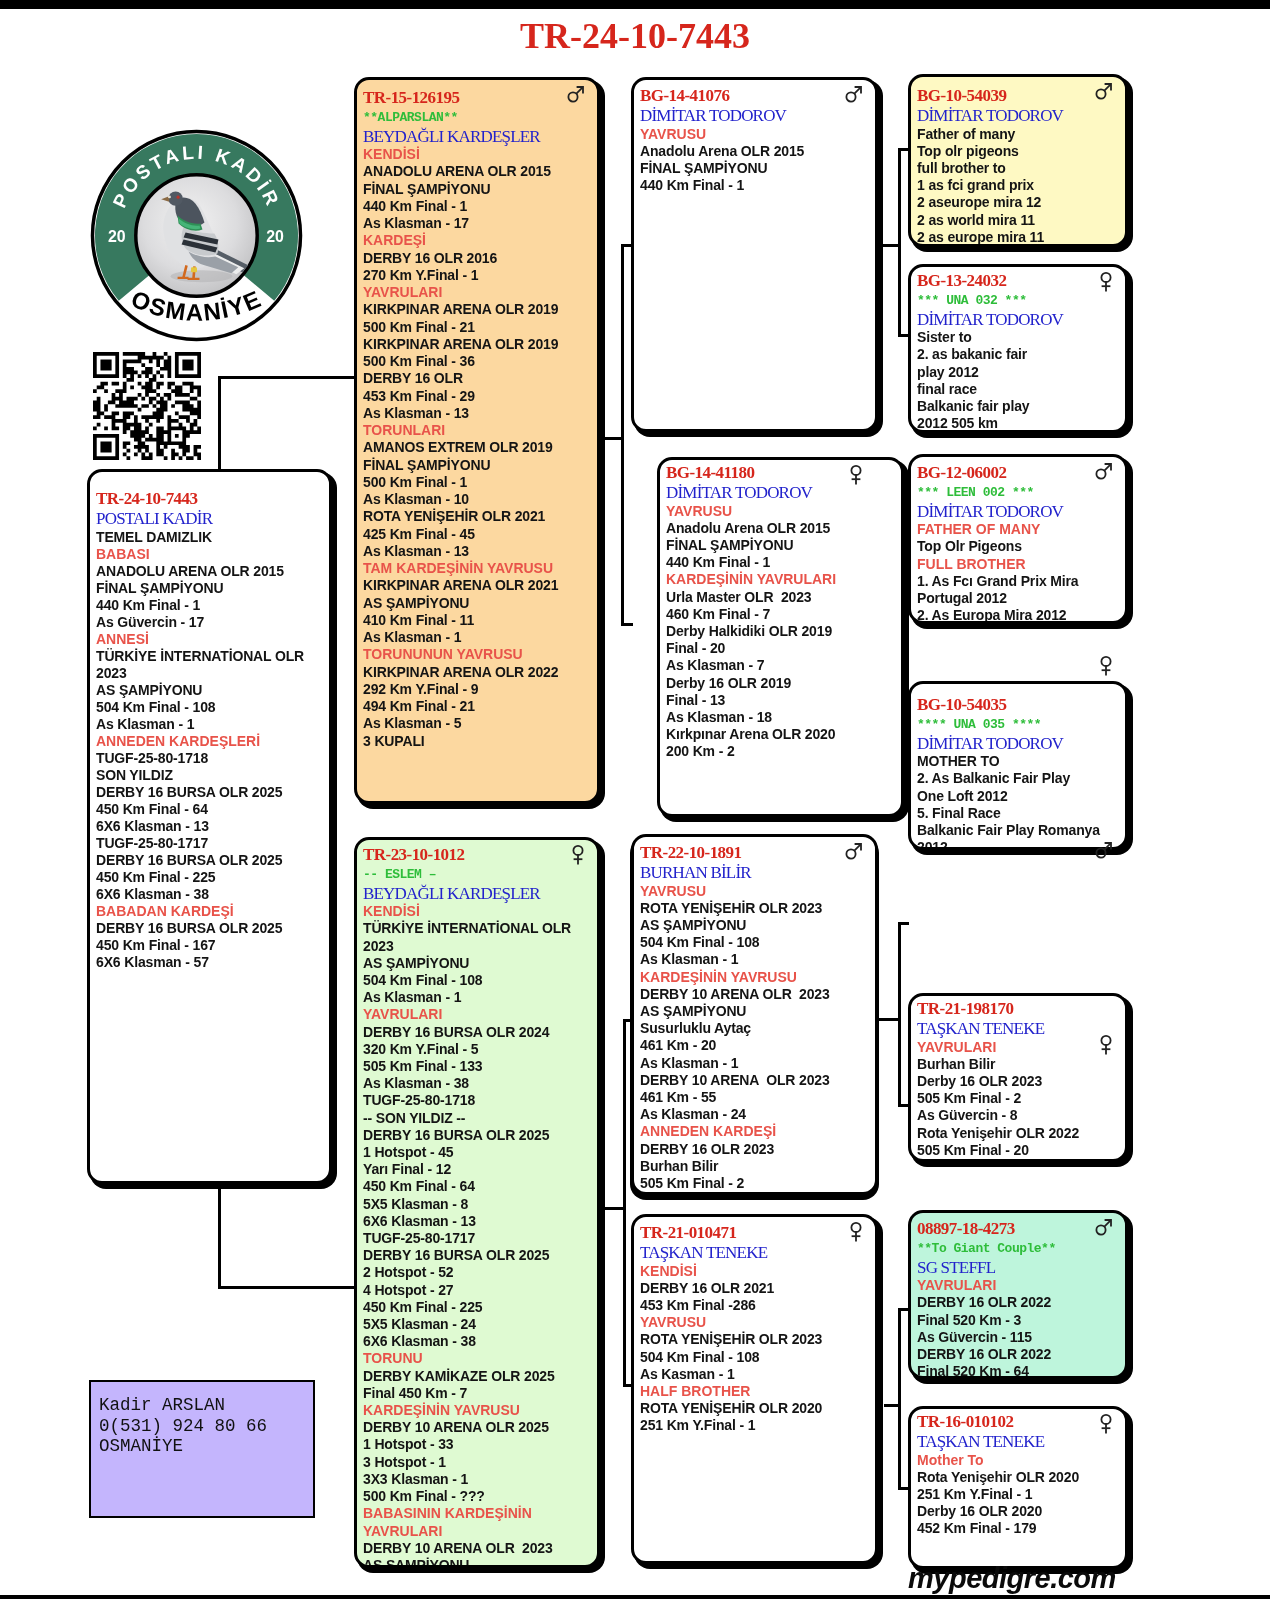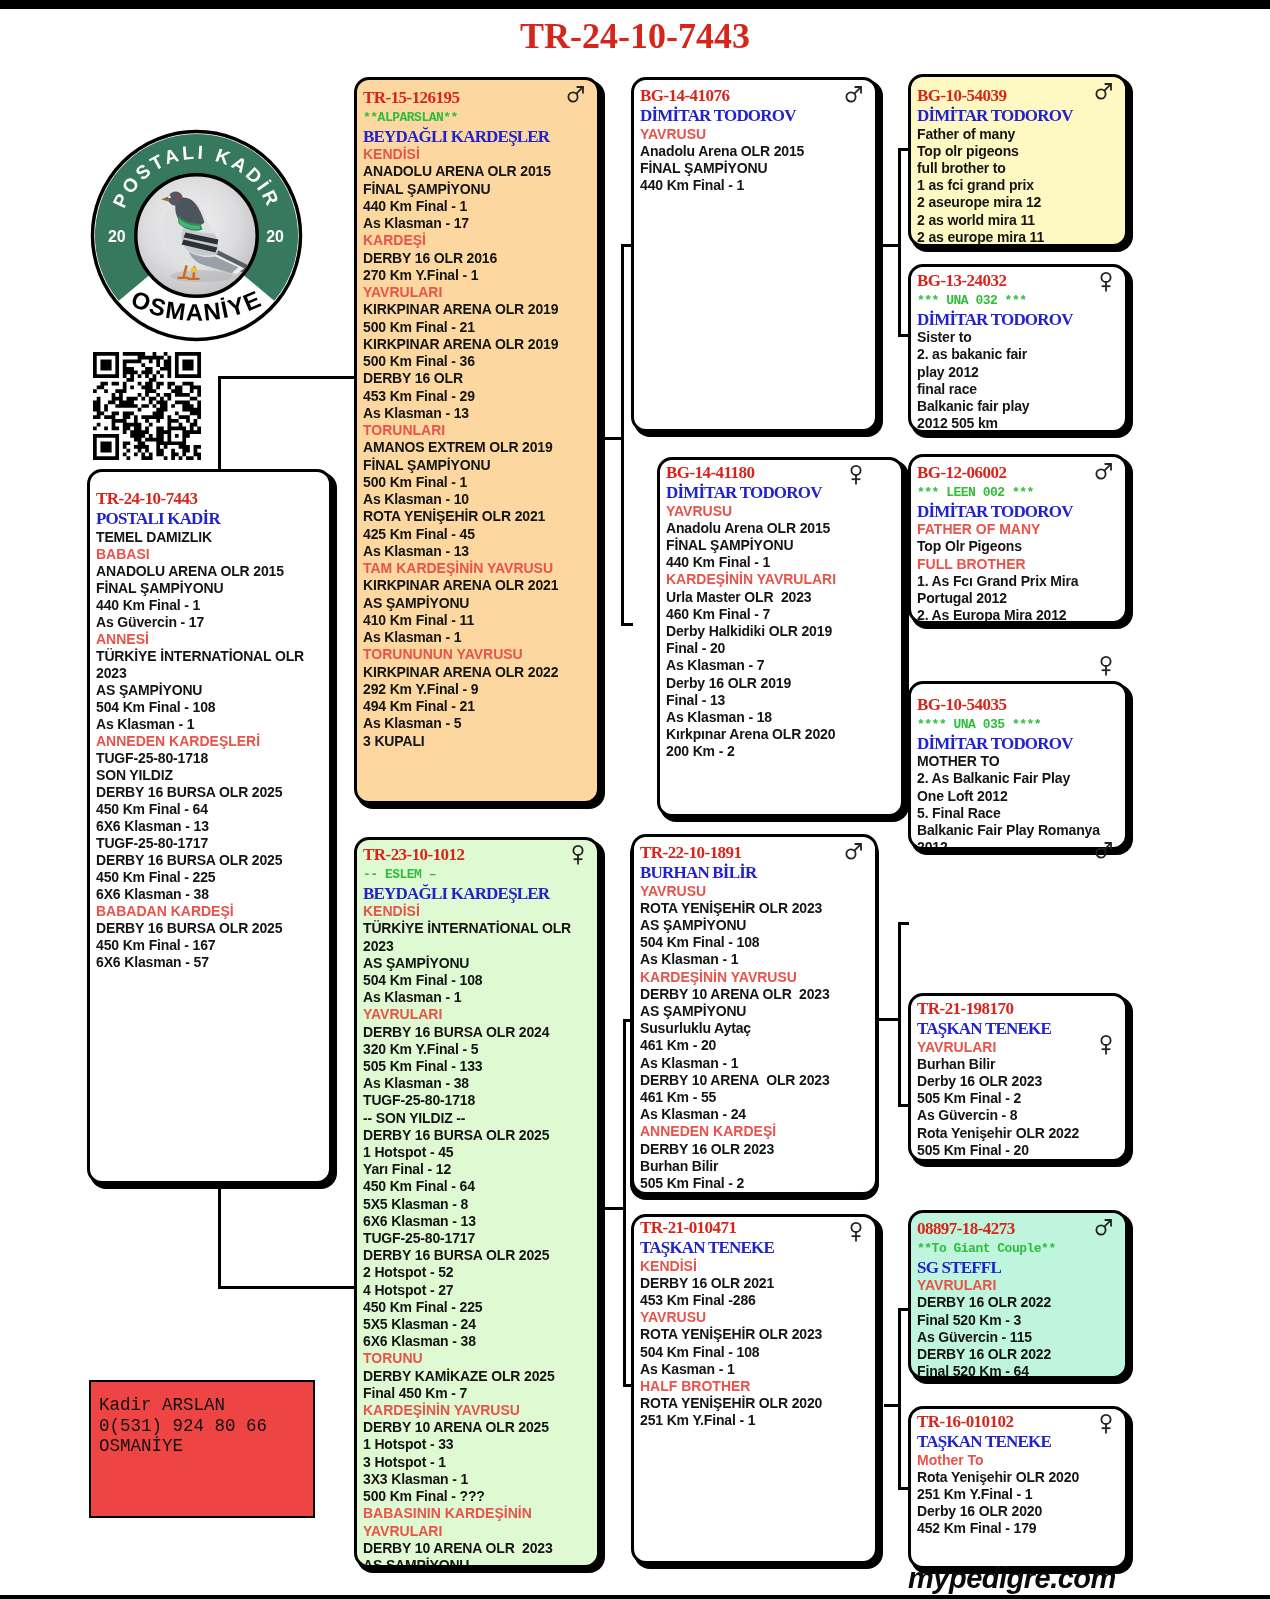--- a/index.html
+++ b/index.html
@@ -1,19 +1,19 @@
 <!DOCTYPE html>
 <html><head><meta charset="utf-8"><style>
 *{margin:0;padding:0;box-sizing:border-box}
 html,body{width:1270px;height:1599px;background:#fff;overflow:hidden}
 #pg{position:relative;width:1270px;height:1599px;background:#fff;font-family:"Liberation Sans",sans-serif}
 .box{position:absolute;border:3px solid #000;border-radius:15px;box-shadow:4px 4px 0 1px #000;padding-left:6px;padding-right:3px;overflow:hidden}
 .t{font-family:"Liberation Serif",serif;font-weight:bold;font-size:17px;line-height:22px;color:#d6261c;letter-spacing:-0.55px;white-space:pre}
 .g{font-family:Liberation Mono, monospace;font-weight:bold;font-size:13px;line-height:18.6px;color:#2ebd3a;letter-spacing:-0.5px;white-space:pre}
-.n{font-family:"Liberation Serif",serif;font-weight:bold;font-size:17px;line-height:18.6px;color:#2222cc;letter-spacing:-0.8px;white-space:pre}
+.n{font-family:"Liberation Serif",serif;font-weight:normal;font-size:17px;line-height:18.6px;color:#2222cc;letter-spacing:-0.8px;white-space:pre}
 .r{font-weight:bold;font-size:14px;line-height:17.2px;color:#e8534a;white-space:pre}
 .b{font-weight:bold;font-size:14px;line-height:17.2px;color:#141414;letter-spacing:-0.15px;white-space:pre}
 .hl,.vl{position:absolute;background:#000}
 #b0 .b,#b0 .r{line-height:17px}
 #b5{box-shadow:0 4px 0 1px #000}
 #b1 .b,#b1 .r{line-height:17.25px}
 </style></head><body>
 <div id="pg">
 <div style="position:absolute;left:0;top:0;width:1270px;height:9px;background:#000"></div>
 <div style="position:absolute;left:0;top:1595px;width:1270px;height:4px;background:#000"></div>
@@ -268,21 +268,21 @@
 <div class="r">ANNEDEN KARDEŞİ</div>
 <div class="b">DERBY 16 OLR 2023</div>
 <div class="b">Burhan Bilir</div>
 <div class="b">505 Km Final - 2</div>
 </div>
 <svg style="position:absolute;left:844px;top:841px" width="20" height="20" viewBox="0 0 20 20">
       <circle cx="7" cy="13" r="4.6" fill="none" stroke="#222" stroke-width="1.8"></circle>
       <line x1="10.4" y1="9.6" x2="16.6" y2="3.4" stroke="#222" stroke-width="1.8"></line>
       <polyline points="10.6,3 17,3 17,9.4" fill="none" stroke="#222" stroke-width="1.8"></polyline>
     </svg>
-<div class="box" id="b6" style="left:631px;top:1214px;width:247px;height:350px;background:#ffffff;">
+<div class="box" id="b6" style="left:631px;top:1214px;width:247px;height:350px;background:#ffffff;padding-top:5px">
 <div class="t">TR-21-010471</div>
 <div class="n">TAŞKAN TENEKE</div>
 <div class="r">KENDİSİ</div>
 <div class="b">DERBY 16 OLR 2021</div>
 <div class="b">453 Km Final -286</div>
 <div class="r">YAVRUSU</div>
 <div class="b">ROTA YENİŞEHİR OLR 2023</div>
 <div class="b">504 Km Final - 108</div>
 <div class="b">As Kasman - 1</div>
 <div class="r">HALF BROTHER</div>
@@ -402,14 +402,14 @@
 <div class="b">Rota Yenişehir OLR 2020</div>
 <div class="b">251 Km Y.Final - 1</div>
 <div class="b">Derby 16 OLR 2020</div>
 <div class="b">452 Km Final - 179</div>
 </div>
 <svg style="position:absolute;left:1096px;top:1413px" width="20" height="22" viewBox="0 0 20 22">
       <circle cx="10" cy="6.4" r="4.6" fill="none" stroke="#222" stroke-width="1.8"></circle>
       <line x1="10" y1="11" x2="10" y2="20.4" stroke="#222" stroke-width="1.8"></line>
       <line x1="5.6" y1="15.2" x2="14.4" y2="15.2" stroke="#222" stroke-width="1.8"></line>
     </svg>
-<div style="position:absolute;left:89px;top:1380px;width:226px;height:138px;border:2px solid #000;background:#ef4444;padding:13px 0 0 8px;font-family:'Liberation Mono',monospace;font-size:17.5px;line-height:20.5px;color:#111">Kadir ARSLAN<br>0(531) 924 80 66<br>OSMANİYE</div>
+<div style="position:absolute;left:89px;top:1380px;width:226px;height:138px;border:2px solid #000;background:#c4b5fd;padding:13px 0 0 8px;font-family:'Liberation Mono',monospace;font-size:17.5px;line-height:20.5px;color:#111">Kadir ARSLAN<br>0(531) 924 80 66<br>OSMANİYE</div>
 <div style="position:absolute;left:908px;top:1562px;width:210px;text-align:left;font-weight:bold;font-style:italic;font-size:29px;color:#0a0a0a;letter-spacing:-0.5px">mypedigre.com</div>
 </div>
 </body></html>

